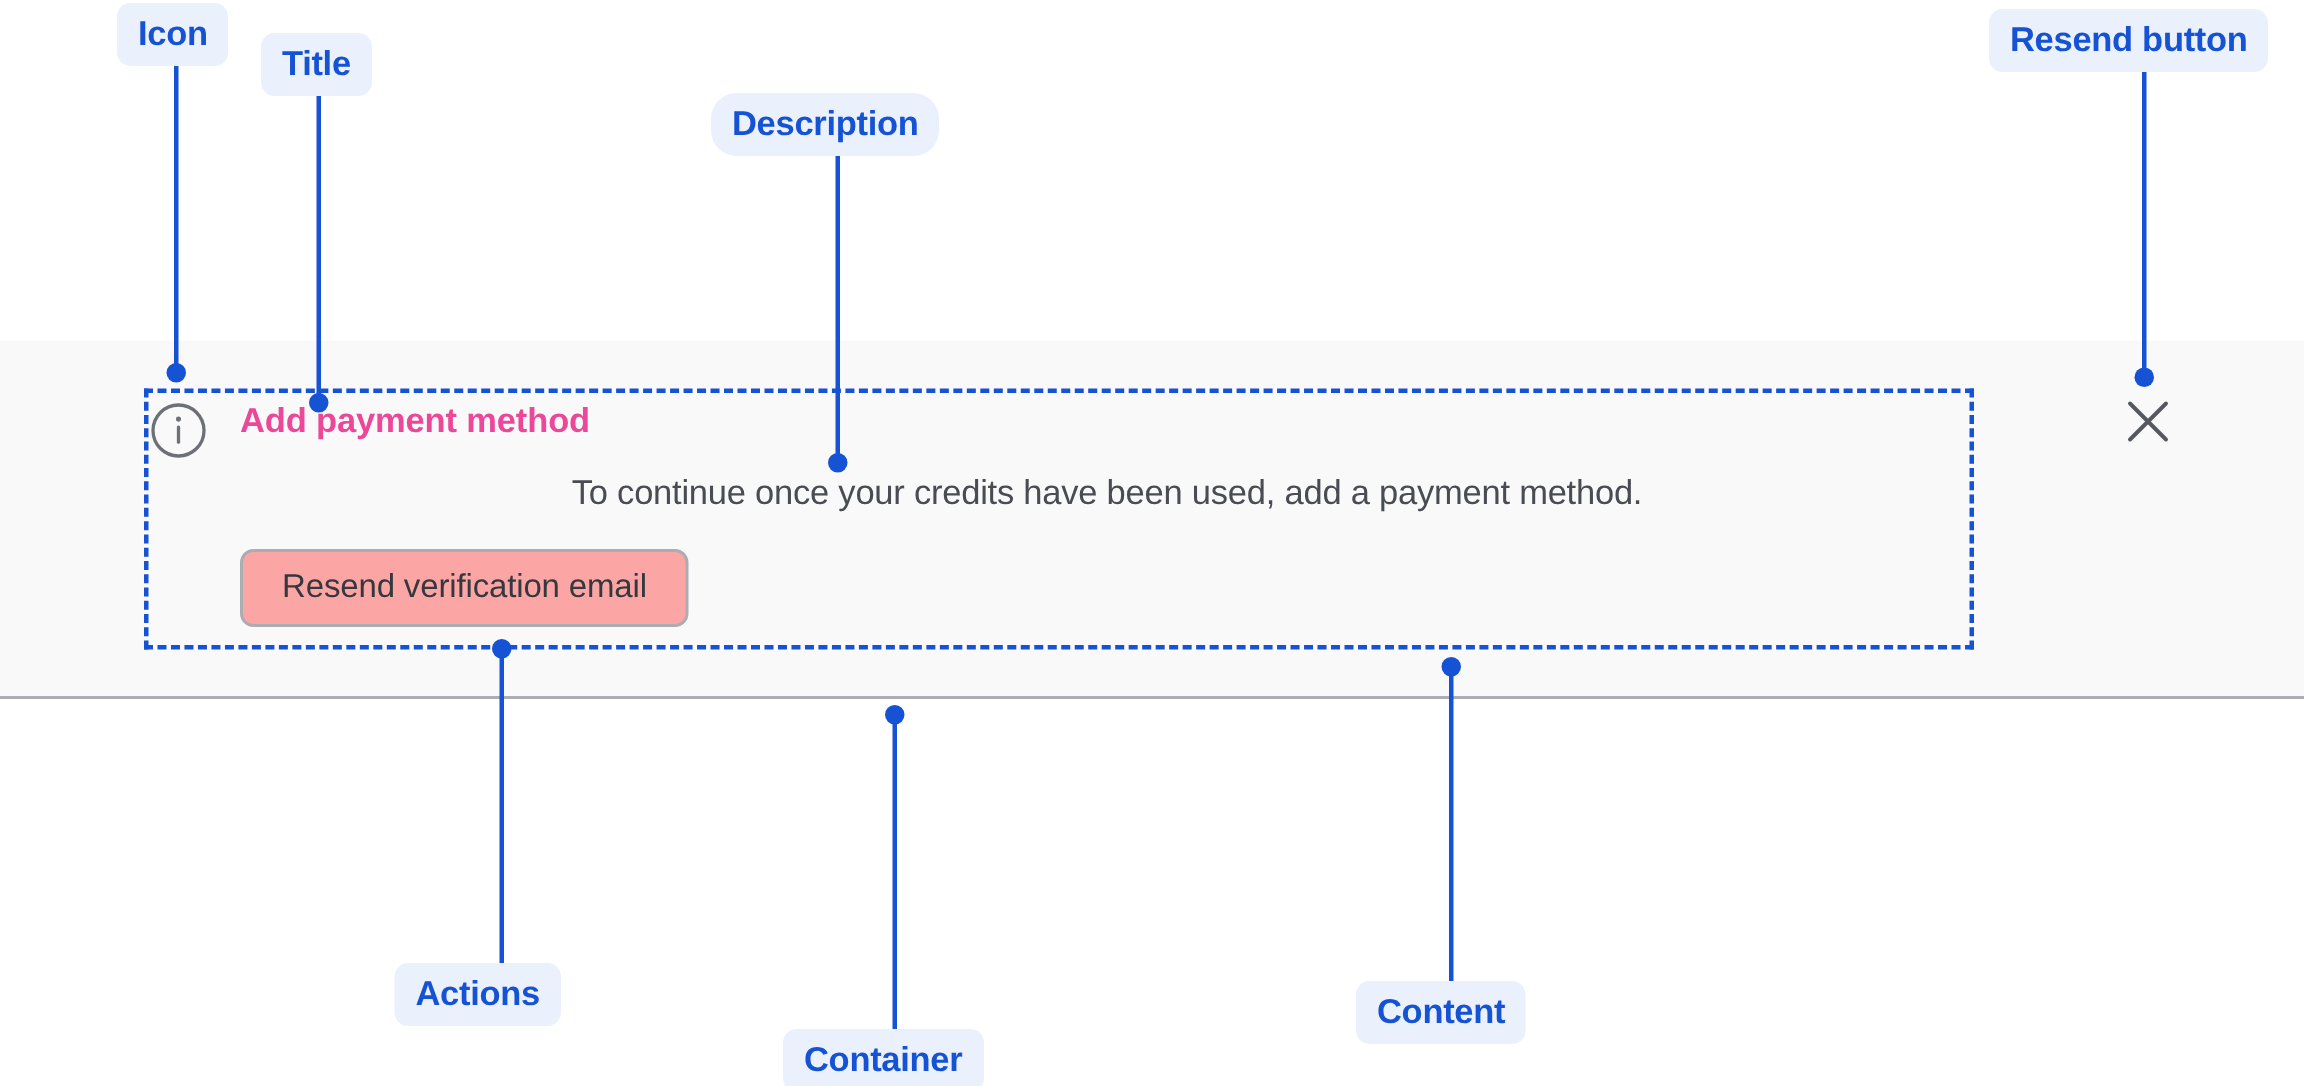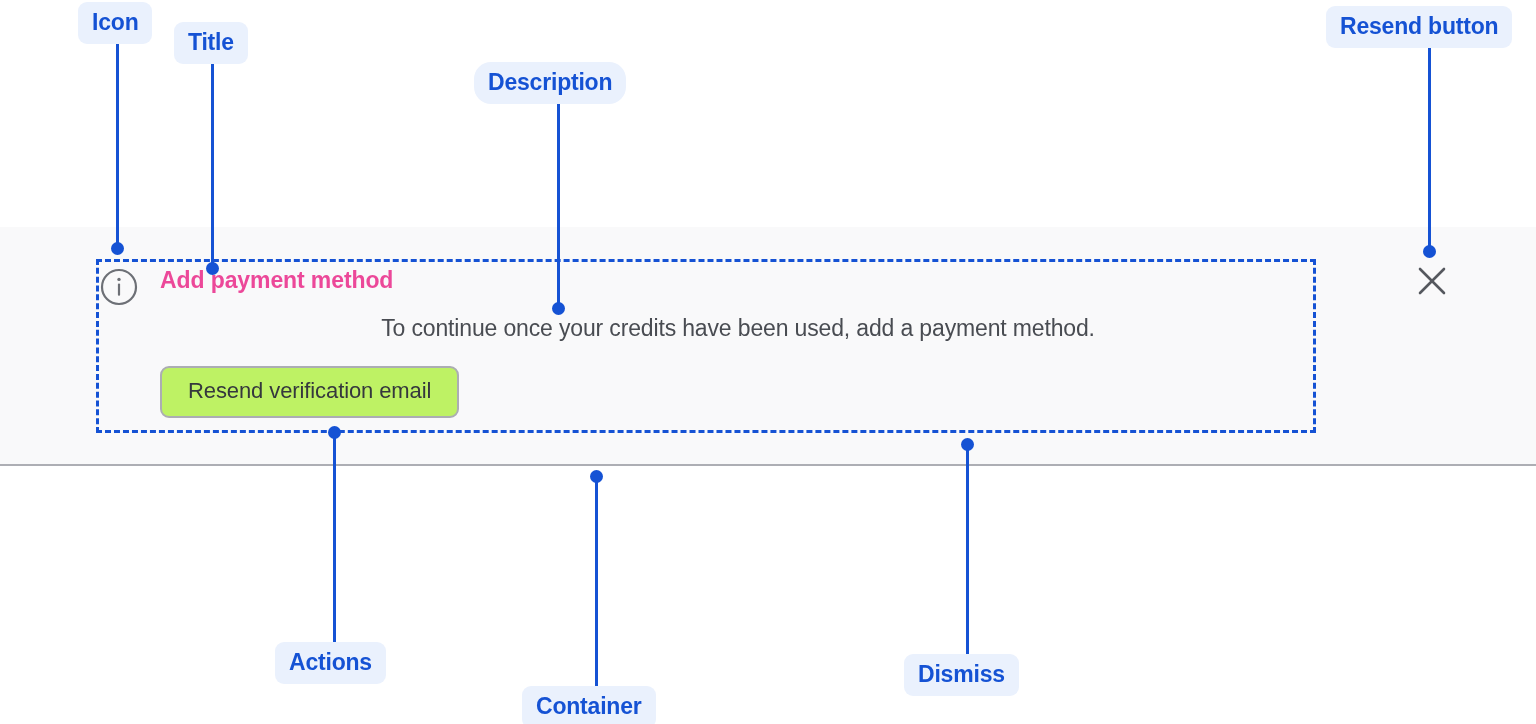--- a/index.html
+++ b/index.html
@@ -75,21 +75,21 @@
 
   #banner-actions {
     padding-top: 21px;
   }
 
   #resend-button {
     display: inline-block;
     font-family: "Liberation Sans", sans-serif;
     font-size: 22px;
     color: #35383d;
-    background: #bef264;
+    background: #fca5a5;
     border: 2px solid #acadb3;
     border-radius: 9px;
     padding: 9px 26px 11px 26px;
     line-height: 28px;
     cursor: pointer;
     letter-spacing: -0.1px;
   }
 
   #dismiss-button {
     position: absolute;
@@ -199,25 +199,25 @@
   <div class="ann-dot" style="left:206px; top:262px;"></div>
 
   <div class="ann-pill" style="left:474px; top:62px;border-radius:17px;">Description</div>
   <div class="ann-line" style="left:557px; top:104px; height:204px;"></div>
   <div class="ann-dot" style="left:552px; top:302px;"></div>
 
   <div class="ann-pill" style="left:1326px; top:6px;">Resend button</div>
   <div class="ann-line" style="left:1428px; top:48px; height:204px;"></div>
   <div class="ann-dot" style="left:1423px; top:245px;"></div>
 
-  <div class="ann-pill" style="left:275px; top:642px;">Actions</div>
+  <div class="ann-pill" style="left:263px; top:642px;">Actions</div>
   <div class="ann-line" style="left:333px; top:436px; height:206px;"></div>
   <div class="ann-dot" style="left:328px; top:426px;"></div>
 
   <div class="ann-pill" style="left:522px; top:686px;">Container</div>
   <div class="ann-line" style="left:595px; top:480px; height:206px;"></div>
   <div class="ann-dot" style="left:590px; top:470px;"></div>
 
-  <div class="ann-pill" style="left:904px; top:654px;">Dismiss</div>
+  <div class="ann-pill" style="left:904px; top:654px;">Content</div>
   <div class="ann-line" style="left:966px; top:448px; height:206px;"></div>
   <div class="ann-dot" style="left:961px; top:438px;"></div>
 
 </div>
 
 </body></html>

